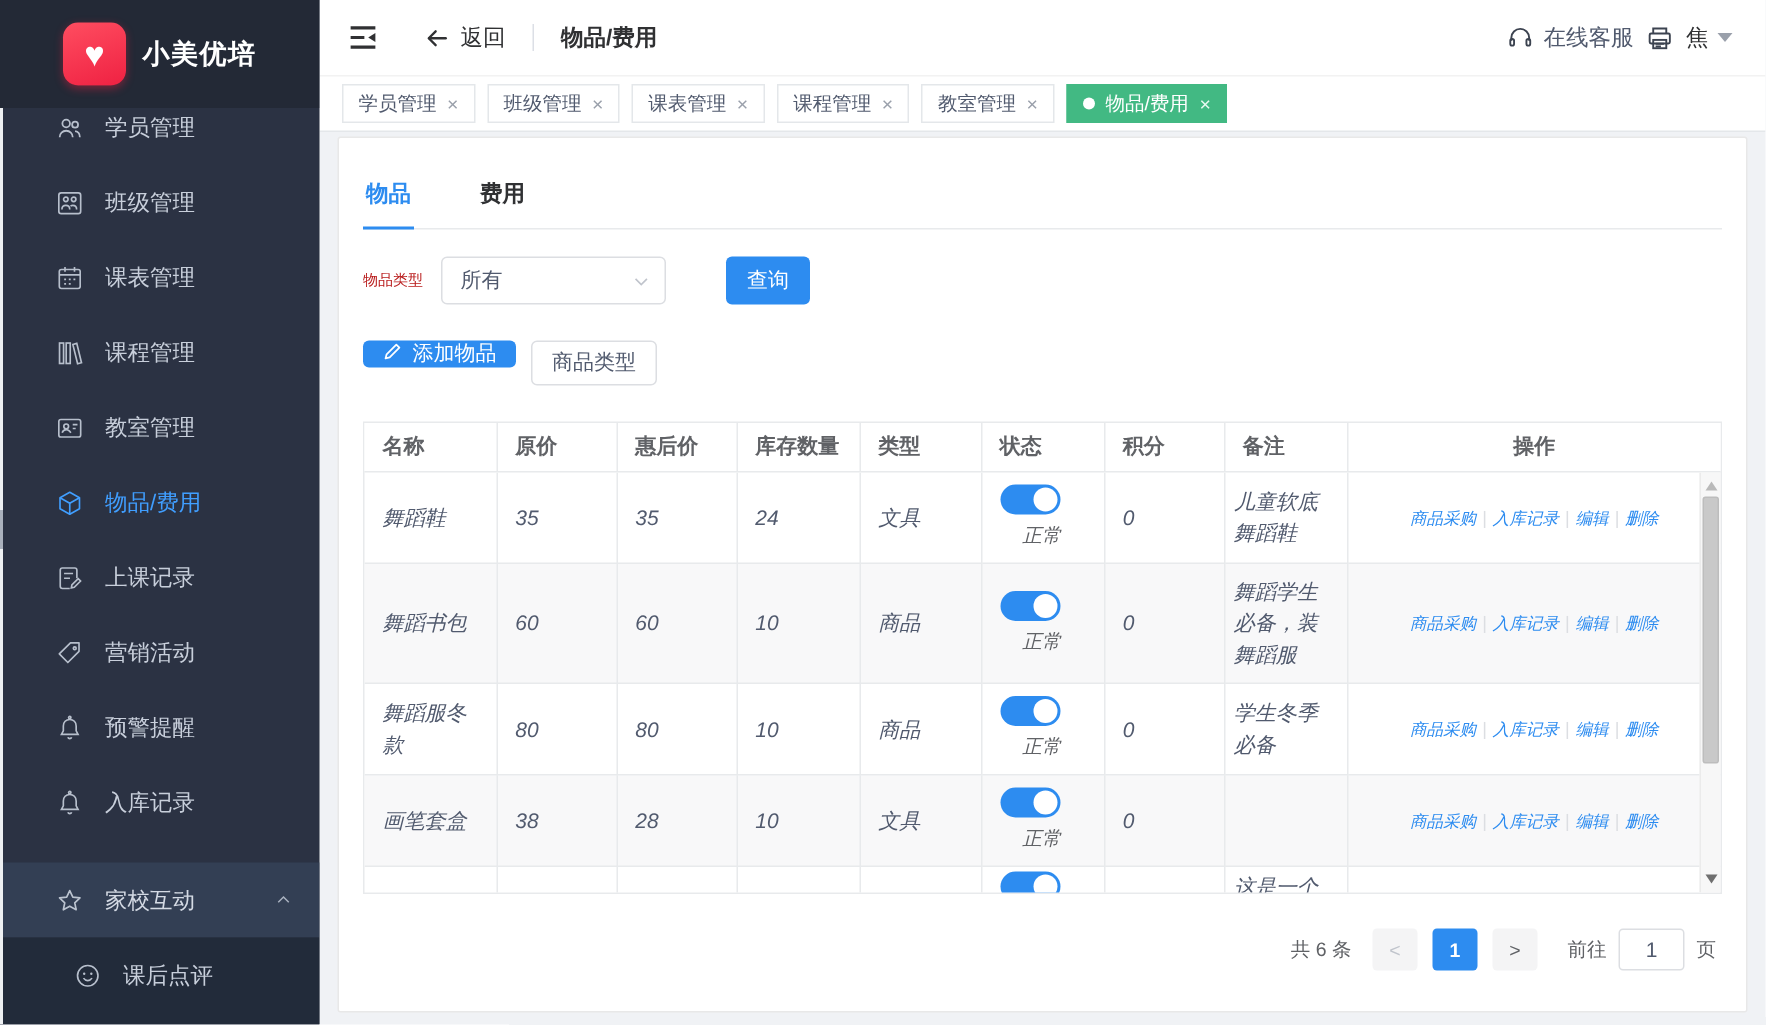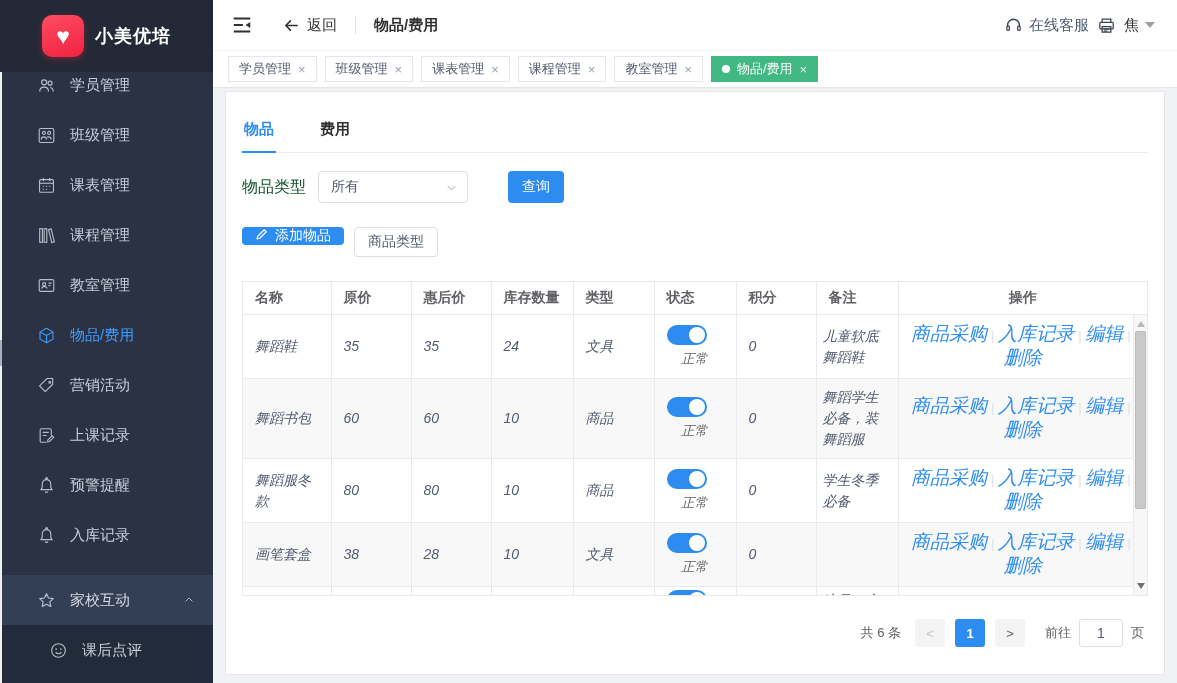--- a/index.html
+++ b/index.html
@@ -49,21 +49,21 @@
   .tag .dot { width:8px; height:8px; border-radius:50%; background:#fff; }
 
   .content { flex:1; padding:3px 12px 8px; min-height:0; }
   .card { background:#fff; border:1px solid #e8e8e8; border-radius:2px; height:100%; padding:2px 16px 10px; }
 
   .tabs { display:flex; gap:42px; border-bottom:1px solid #e8eaec; margin-top:16px; }
   .tab { padding:10px 2px 12px; font-size:15px; font-weight:700; color:#303133; cursor:pointer; }
   .tab.active { color:#2d8cf0; border-bottom:2px solid #2d8cf0; margin-bottom:-1px;font-family:Liberation Mono, monospace; }
 
   .filter-row { margin-top:18px; display:flex; align-items:center; }
-  .filter-label { font-size:16px; color:#14532d; }
+  .filter-label { font-size:10px; color:#b91c1c; }
   .select { position:relative; margin-left:12px; width:150px; height:32px; border:1px solid #dcdee2; border-radius:4px; background:#fff; display:flex; align-items:center; padding:0 28px 0 12px; font-size:14px; color:#515a6e; cursor:pointer; }
   .select .chev { position:absolute; right:9px; width:13px; height:13px; color:#c0c4cc; }
   .btn { border:none; border-radius:4px; font-size:14px; cursor:pointer; font-family:inherit; }
   .btn-primary { background:#2d8cf0; color:#fff; }
   .btn-query { margin-left:40px; width:56px; height:32px; }
   .toolbar { margin-top:24px; display:flex; gap:10px; }
   .btn-add { height:18px; padding:0 13px; display:flex; align-items:flex-start; gap:6px; }
   .btn-add .pen { width:14px; height:14px; color:#fff; }
   .btn-plain { height:30px; padding:0 13px; background:#fff; border:1px solid #dcdee2; color:#515a6e; }
 
@@ -77,21 +77,21 @@
   .tbody-clip { position:relative; height:281px; overflow:hidden; border-top:1px solid #e8eaec;font-style:italic; }
   tbody td { font-size:14px; color:#515a6e; padding:8px 6px 8px 12px; border-right:1px solid #e8eaec; border-bottom:1px solid #e8eaec; vertical-align:middle; line-height:21px; }
   tbody td:last-child { border-right:none; }
   tbody tr:nth-child(even) { background:#f8f8f9; }
   tbody tr { height:59px; }
   td.cell-remark { padding:8px 6px; line-height:21px; }
   .switch { width:40px; height:20px; border-radius:10px; background:#2d8cf0; position:relative; cursor:pointer; }
   .switch::after { content:""; position:absolute; top:2px; right:2px; width:16px; height:16px; border-radius:50%; background:#fff; }
   .switch-label { margin:3px 0 0 15px; font-size:13px; color:#606266; }
   td.cell-actions { text-align:center; padding:8px 2px; }
-  .action-link { color:#2d8cf0; font-size:19px; text-decoration:none; cursor:pointer; white-space:nowrap; }
+  .action-link { color:#2d8cf0; font-size:11px; text-decoration:none; cursor:pointer; white-space:nowrap; }
   .action-sep { color:#dcdee2; margin:0 4px; font-size:12px; }
   tr.partial td.cell-status, tr.partial td.cell-remark { vertical-align:top; padding-top:3px; }
   
   .vscroll { position:absolute; top:0; right:0; bottom:0; width:14px; background:#f7f7f7; border-left:1px solid #ebebeb; z-index:4; }
   .vscroll .up, .vscroll .down { position:absolute; left:3px; width:0; height:0; border-left:4px solid transparent; border-right:4px solid transparent; }
   .vscroll .up { top:6px; border-bottom:6px solid #b9b9b9; }
   .vscroll .down { bottom:6px; border-top:6px solid #6f6f6f; }
   .vscroll .vthumb { position:absolute; left:1px; top:16px; width:11px; height:178px; background:#c9c9c9; border:1px solid #bdbdbd; border-radius:2px; cursor:grab; }
 
   
@@ -268,30 +268,30 @@
 
   <div class="menu-item active">
     <svg class="mi-icon">
           <use href="#goods-icon"></use>
         </svg>
     <span class="mi-label">物品/费用</span>
   </div>
 
   <div class="menu-item">
     <svg class="mi-icon">
+          <use href="#record-icon"></use>
+        </svg>
+    <span class="mi-label">上课记录</span>
+  </div>
+
+  <div class="menu-item">
+    <svg class="mi-icon">
           <use href="#marketing-icon"></use>
         </svg>
     <span class="mi-label">营销活动</span>
-  </div>
-
-  <div class="menu-item">
-    <svg class="mi-icon">
-          <use href="#record-icon"></use>
-        </svg>
-    <span class="mi-label">上课记录</span>
   </div>
 
   <div class="menu-item">
     <svg class="mi-icon">
           <use href="#bell-icon"></use>
         </svg>
     <span class="mi-label">预警提醒</span>
   </div>
 
   <div class="menu-item">

